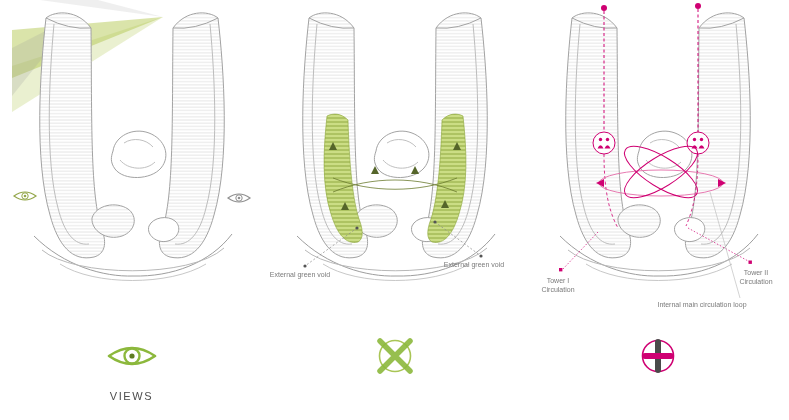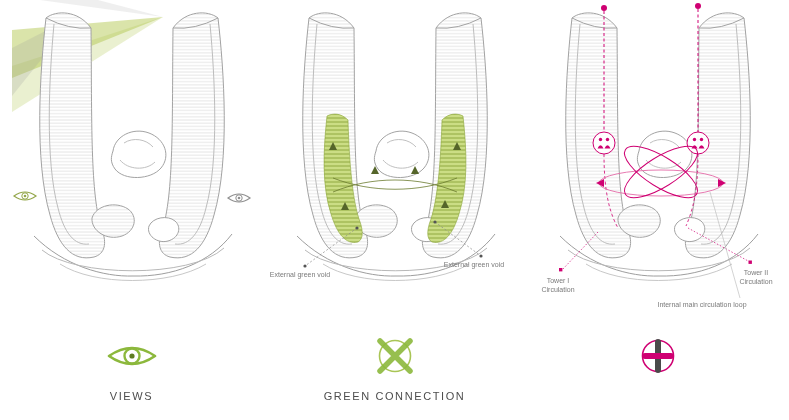--- a/index.html
+++ b/index.html
@@ -160,21 +160,20 @@
       <div class="legend-label">VIEWS</div>
     </div>
 
     <div class="legend-item">
       <div class="legend-icon-box">
         <svg width="46" height="46" viewBox="0 0 46 46">
           <circle cx="23" cy="23" r="15.5" stroke="#a9c555" stroke-width="1.6" fill="none"></circle>
           <path d="M8,8 L38,38 M38,8 L8,38" stroke="#8cb83c" stroke-width="5.5" stroke-linecap="round" opacity="0.9" fill="none"></path>
         </svg>
       </div>
-      <div class="legend-label">GREEN CONNECTION</div>
     </div>
 
     <div class="legend-item">
       <div class="legend-icon-box">
         <svg width="46" height="46" viewBox="0 0 46 46">
           <circle cx="23" cy="23" r="15.5" stroke="#cf0072" stroke-width="1.6" fill="none"></circle>
           <line x1="23" y1="9" x2="23" y2="37" stroke="#4a4a4a" stroke-width="6" stroke-linecap="round"></line>
           <line x1="10" y1="23" x2="36" y2="23" stroke="#cf0072" stroke-width="6" stroke-linecap="round"></line>
         </svg>
       </div>

